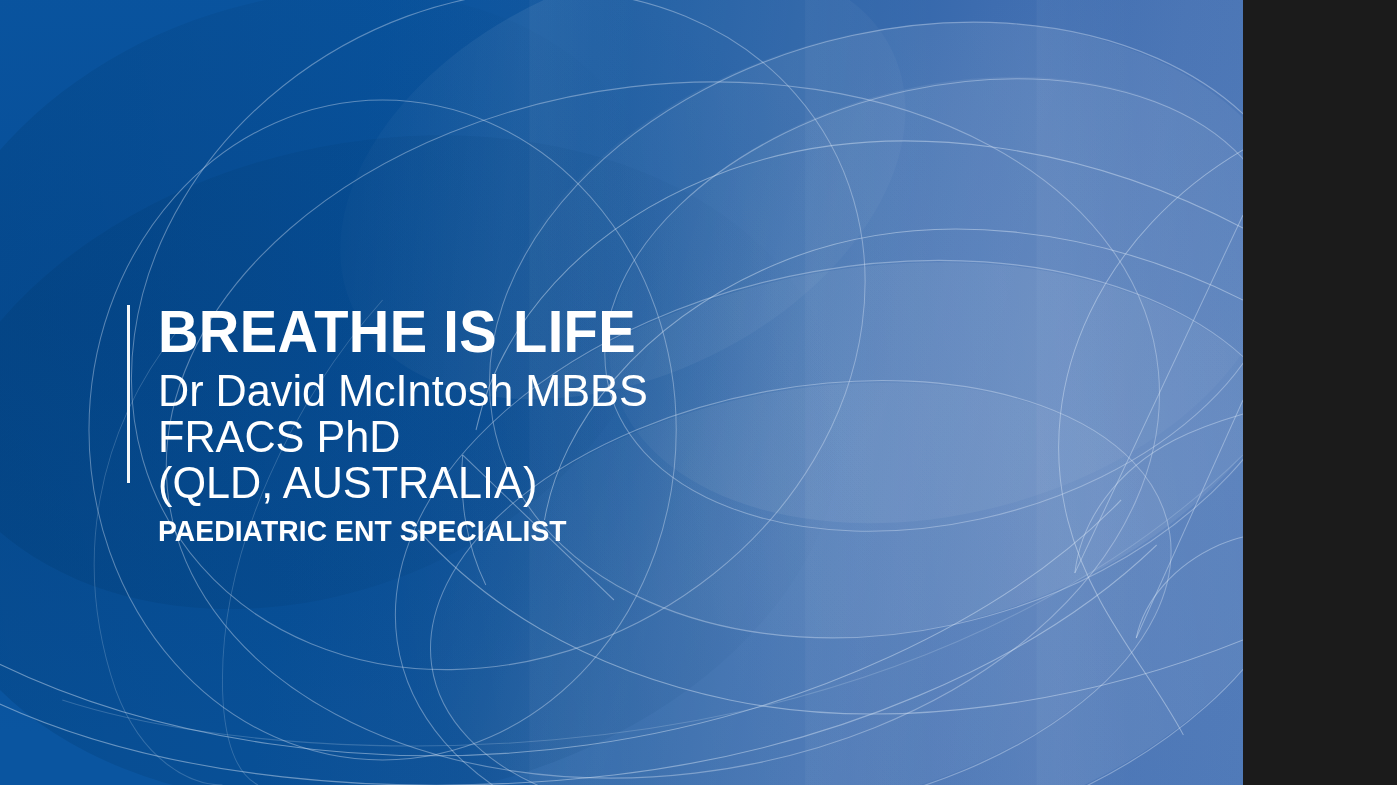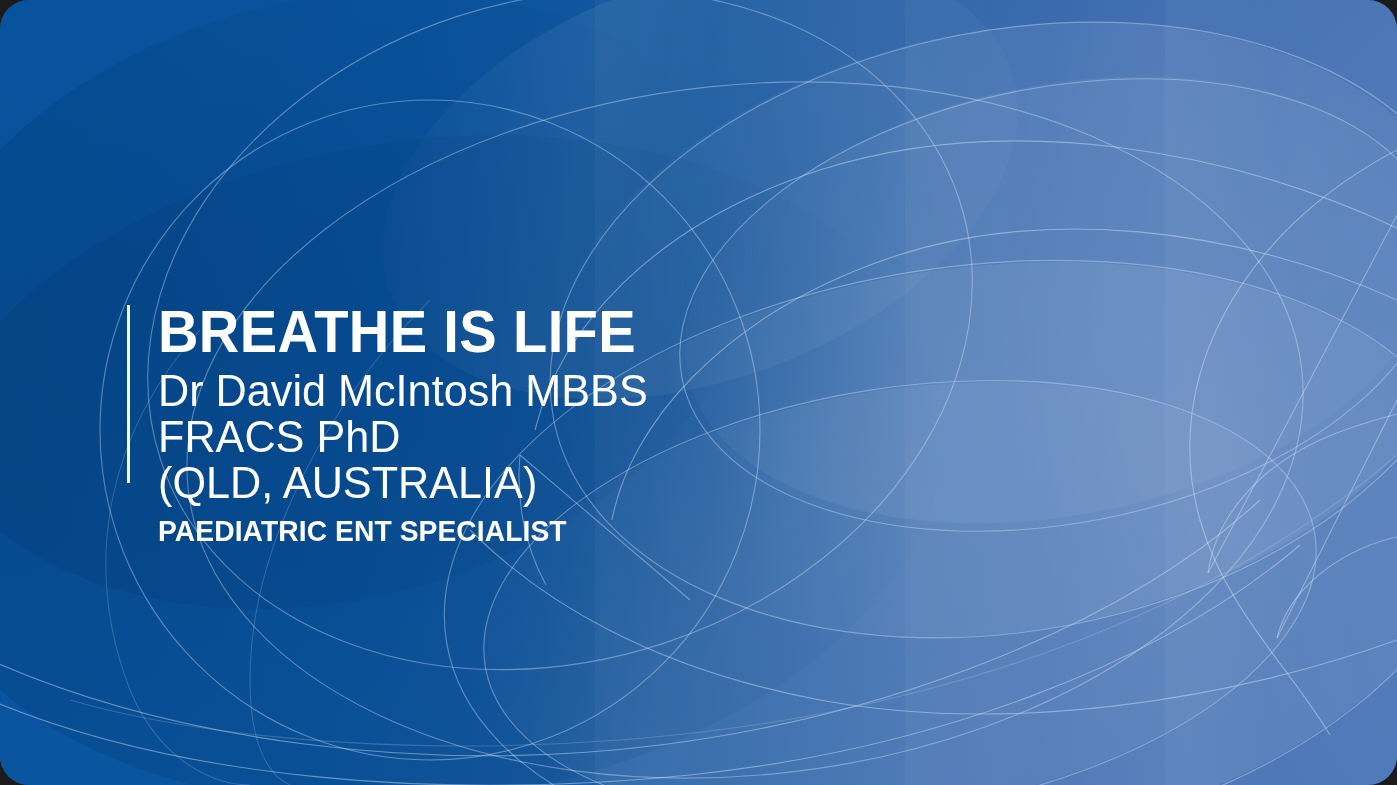--- a/index.html
+++ b/index.html
@@ -3,26 +3,25 @@
 <meta charset="utf-8">
 <title>Breathe Is Life — Title Slide</title>
 <style>
   html, body {
     margin: 0;
     padding: 0;
     background: #1b1b1b;
   }
   #slide {
     position: relative;
-    width: 1397px;
+    width: 1243px;
     height: 785px;
     overflow: hidden;
     font-family: "Liberation Sans", sans-serif;
     background: #0c4a6e;
-    border-radius: 29px;
   }
 
   
   .bg-layer {
     position: absolute;
     inset: 0;
     width: 100%;
     height: 100%;
     pointer-events: none;
   }

